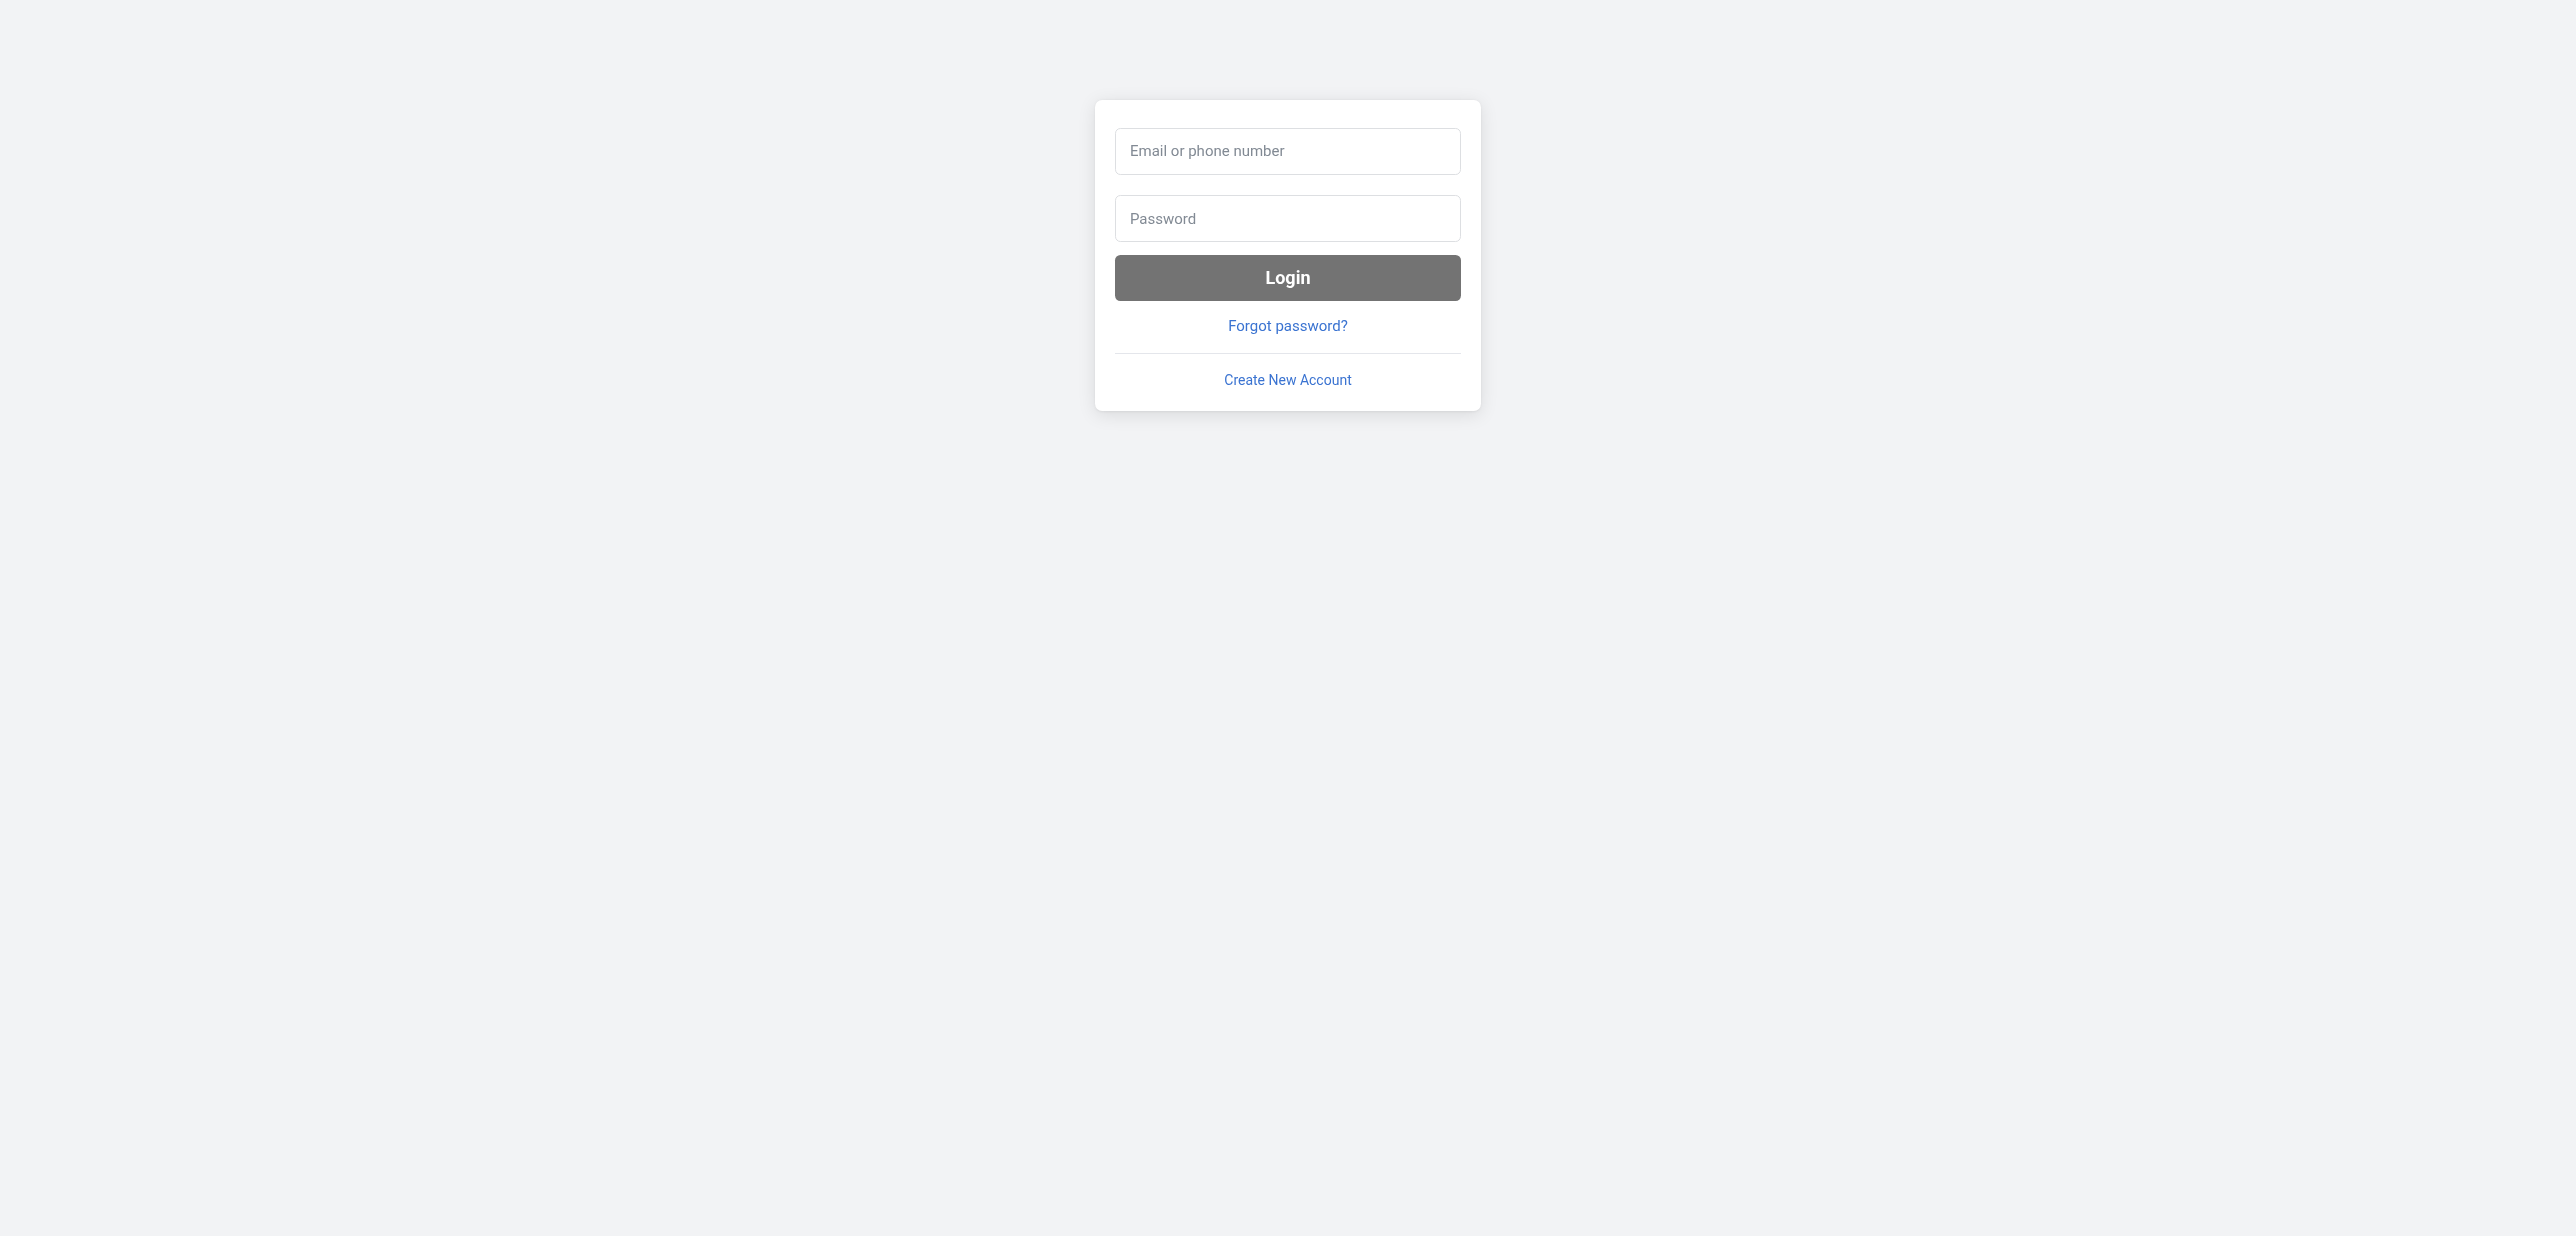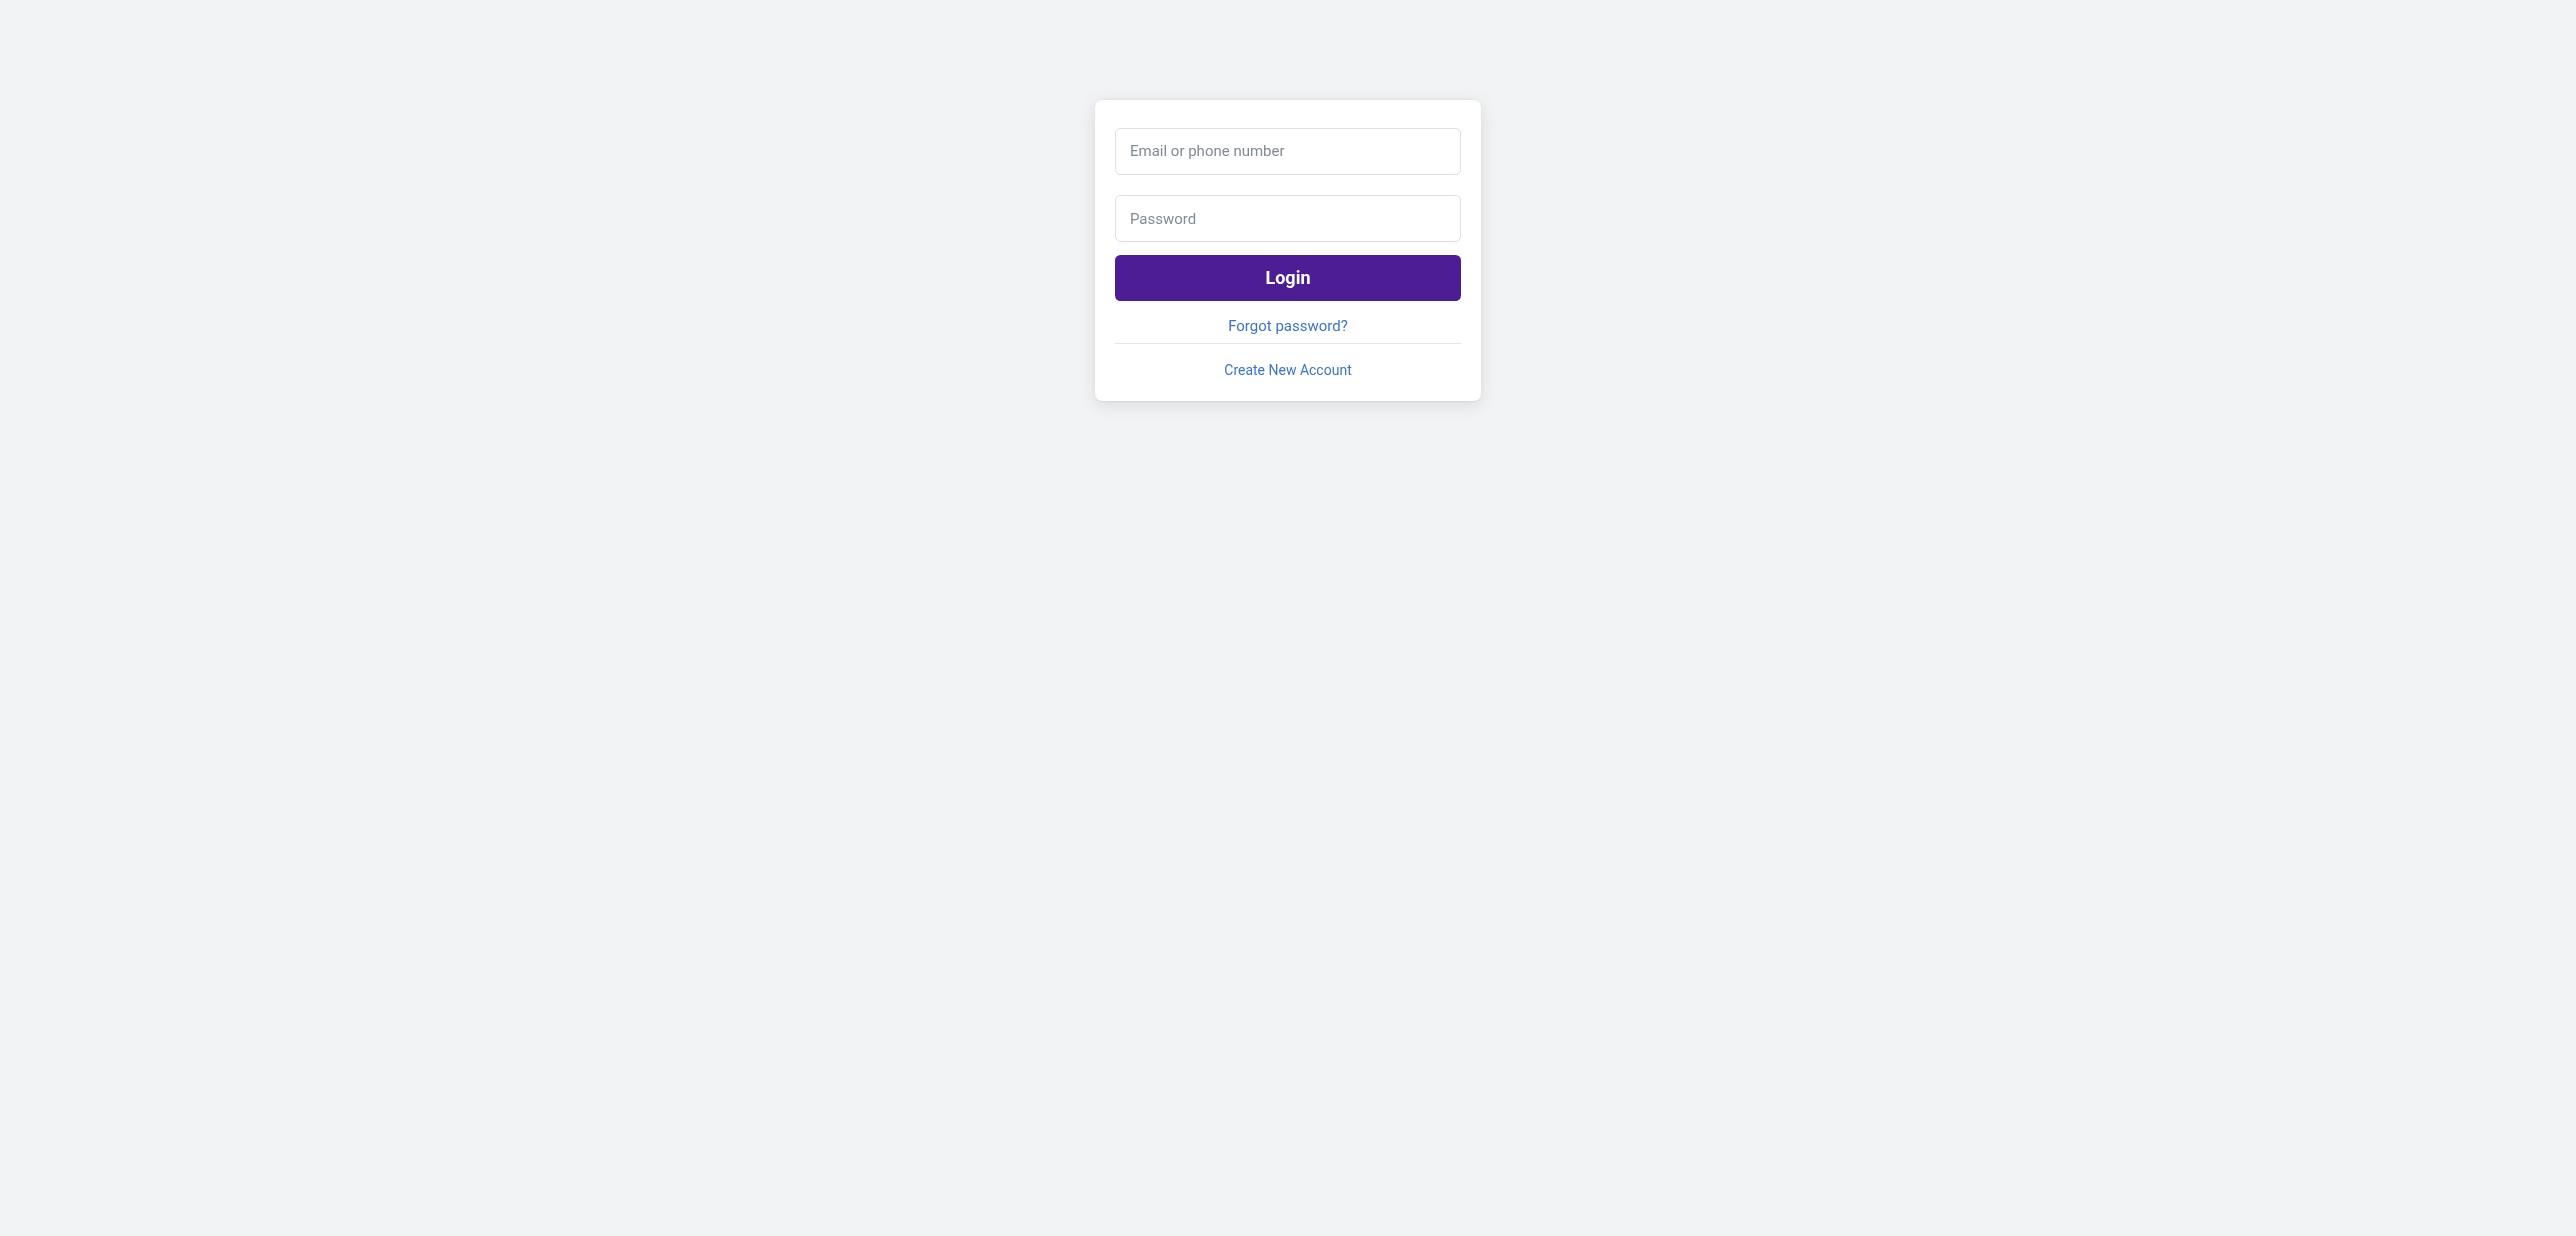--- a/index.html
+++ b/index.html
@@ -72,38 +72,38 @@
       margin-top: 8px;
     }
     
     .input-field::placeholder {
       color: #828a94;
     }
     
     .login-button {
       width: 100%;
       height: 46px;
-      background-color: #4c1d95;
+      background-color: #737373;
       color: #ffffff;
       border: none;
       border-radius: 5.4px;
       font-size: 18px;
       font-weight: 700;
       cursor: pointer;
       font-family: inherit;
       margin-bottom: 16px;
     }
     
     .forgot-link {
       display: block;
       text-align: center;
       color: #3a73d1;
       font-size: 15px;
       text-decoration: none;
-      margin-bottom: 8px;
+      margin-bottom: 18px;
       cursor: pointer;
     }
     
     .divider {
       border: none;
       border-top: 0.9px solid #e4e6eb;
       margin-bottom: 18px;
     }
     
     .create-account-link {

